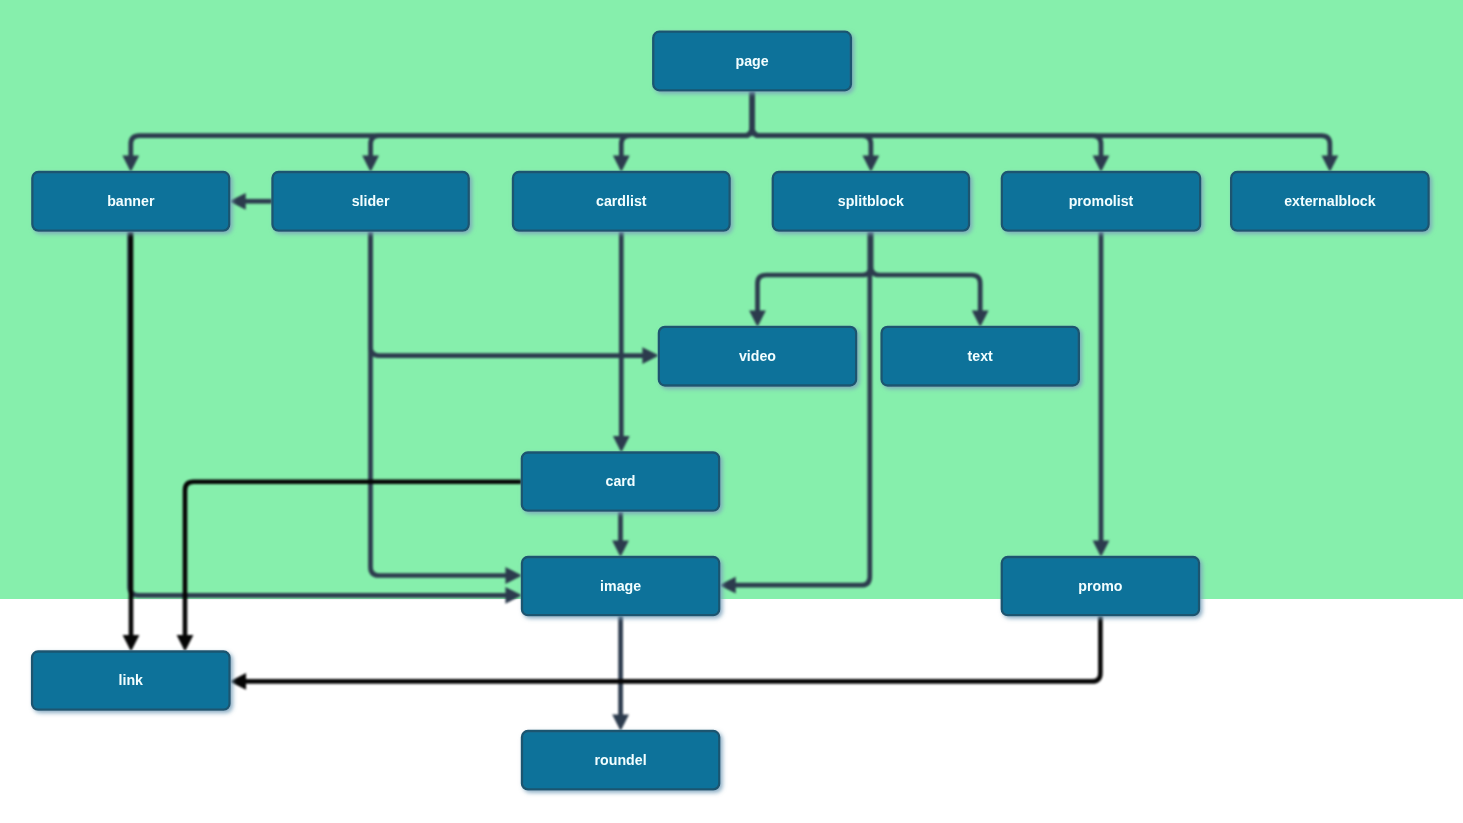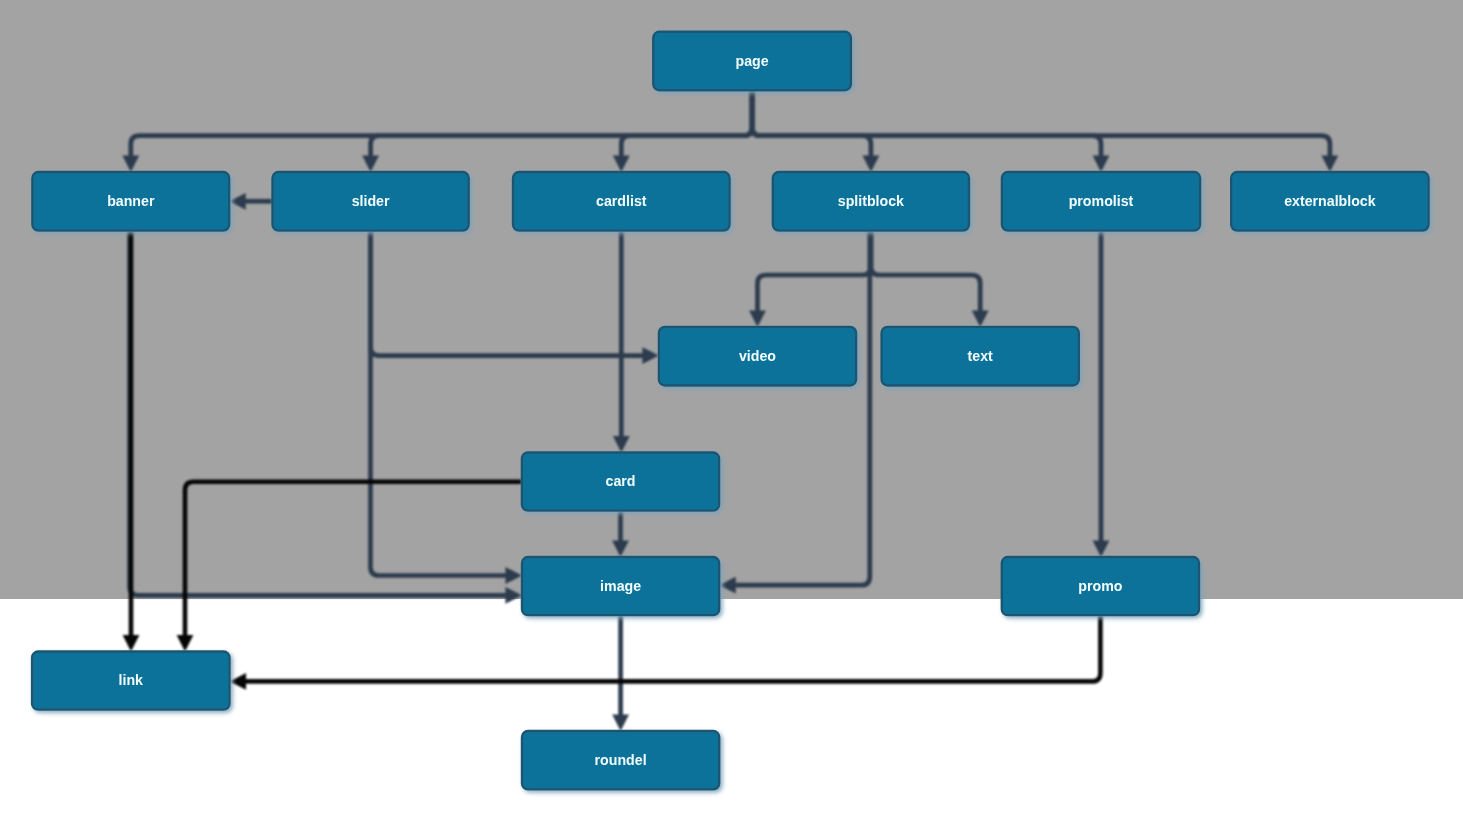--- a/index.html
+++ b/index.html
@@ -1,17 +1,17 @@
 <!DOCTYPE html>
 <html><head>
 <meta charset="utf-8">
 <style>
   html,body{margin:0;padding:0;background:#ffffff;}
   body{width:1463px;height:823px;overflow:hidden;font-family:"Liberation Sans",sans-serif;}
-  #diagram{position:relative;width:1463px;height:599px;background:#a3a3a3;}
+  #diagram{position:relative;width:1463px;height:599px;background:#86efac;}
   svg{display:block;position:absolute;left:0;top:0;}
   #edges{filter:blur(1px);}
   .node-rect{fill:#11729a;stroke:#1a5570;stroke-width:2.3;}
   .node-label{font-family:"Liberation Sans",sans-serif;font-weight:bold;font-size:14.2px;fill:#f2feff;text-anchor:middle;}
   .edge-e1{fill:none;stroke:#2c3b4d;stroke-width:4.7;stroke-linecap:butt;stroke-linejoin:round;}
   .edge-e2{fill:none;stroke:#050505;stroke-width:4.6;stroke-linecap:butt;stroke-linejoin:round;}
   .head-e1{fill:#2c3b4d;}
   .head-e2{fill:#050505;}
 </style>
 </head>

